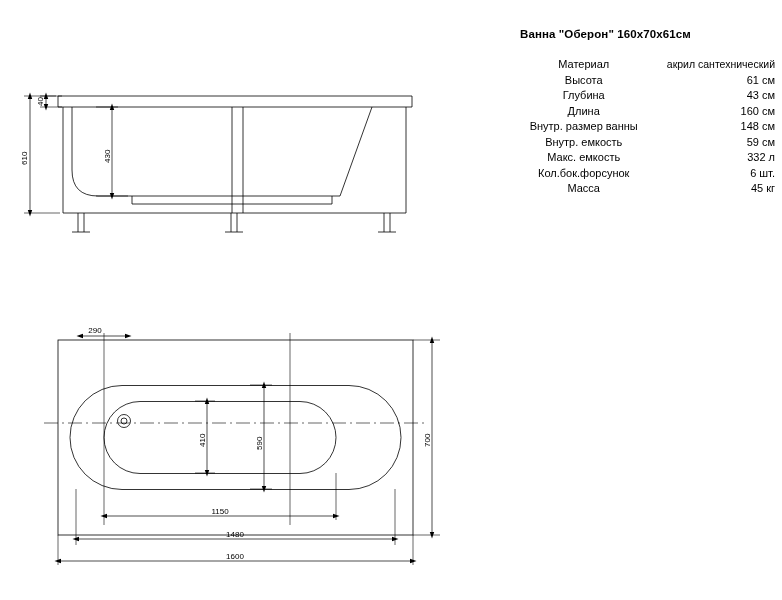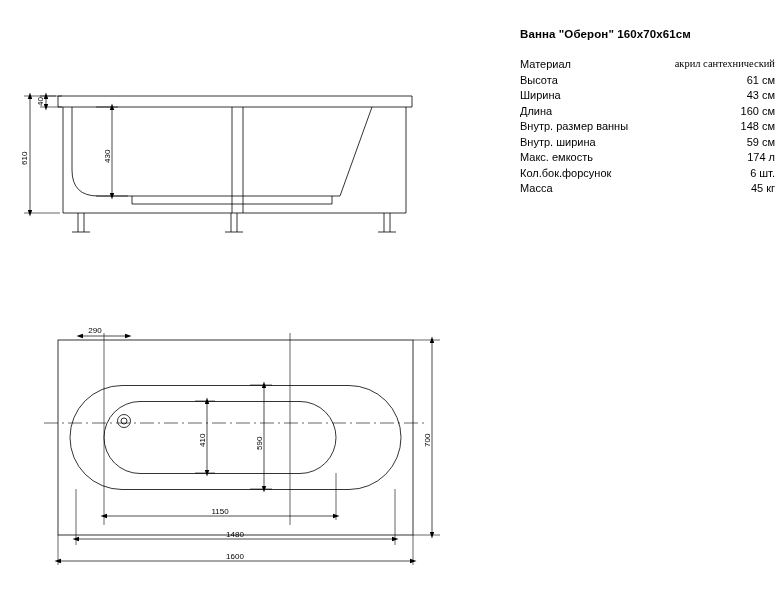--- a/index.html
+++ b/index.html
@@ -38,23 +38,23 @@
   .spec-table {
     width: 100%;
     border-collapse: collapse;
   }
   .spec-table td {
     font-size: 11px;
     padding: 0 0 3.5px 0;
     vertical-align: top;
     white-space: nowrap;
   }
-  .spec-label { text-align: left; }
+  .spec-label { text-align: center; }
   .spec-value { text-align: right; }
-  .spec-value.wide { font-size: 10.5px; font-family: Liberation Serif, serif; }
+  .spec-value.wide { font-size: 10.5px; }
 
   
   svg.draw {
     position: absolute;
     left: 0;
     top: 0;
   }
   .dimtext {
     font-family: "Liberation Sans", sans-serif;
     font-size: 8px;
@@ -72,38 +72,38 @@
       <tbody>
         <tr>
           <td class="spec-label">Материал</td>
           <td class="spec-value wide">акрил сантехнический</td>
         </tr>
         <tr>
           <td class="spec-label">Высота</td>
           <td class="spec-value">61 см</td>
         </tr>
         <tr>
-          <td class="spec-label">Ширина</td>
+          <td class="spec-label">Глубина</td>
           <td class="spec-value">43 см</td>
         </tr>
         <tr>
           <td class="spec-label">Длина</td>
           <td class="spec-value">160 см</td>
         </tr>
         <tr>
           <td class="spec-label">Внутр. размер ванны</td>
           <td class="spec-value">148 см</td>
         </tr>
         <tr>
-          <td class="spec-label">Внутр. ширина</td>
+          <td class="spec-label">Внутр. емкость</td>
           <td class="spec-value">59 см</td>
         </tr>
         <tr>
           <td class="spec-label">Макс. емкость</td>
-          <td class="spec-value">174 л</td>
+          <td class="spec-value">332 л</td>
         </tr>
         <tr>
           <td class="spec-label">Кол.бок.форсунок</td>
           <td class="spec-value">6 шт.</td>
         </tr>
         <tr>
           <td class="spec-label">Масса</td>
           <td class="spec-value">45 кг</td>
         </tr>
       </tbody>

